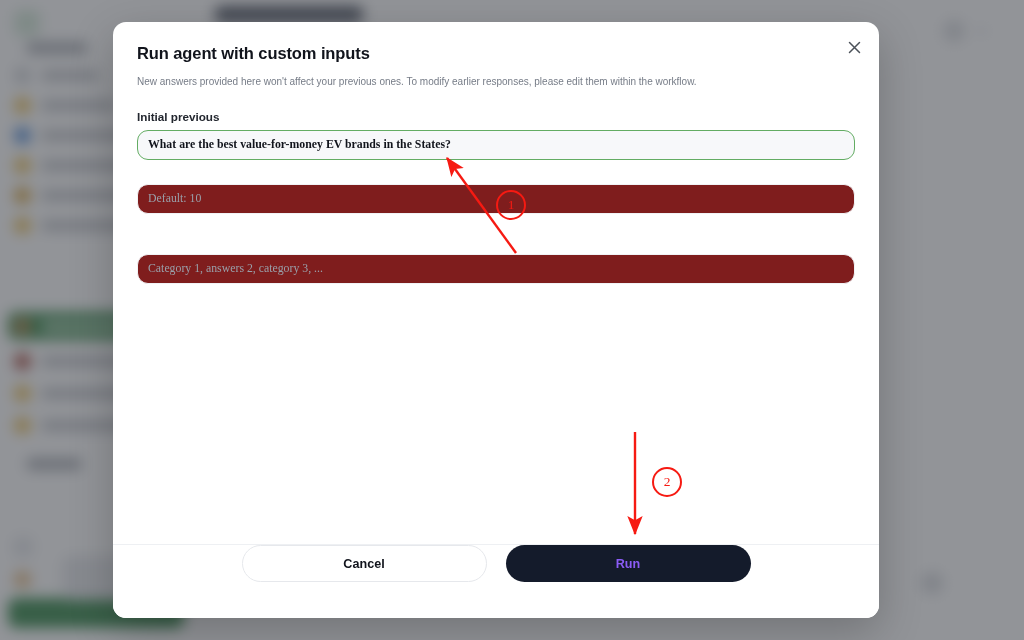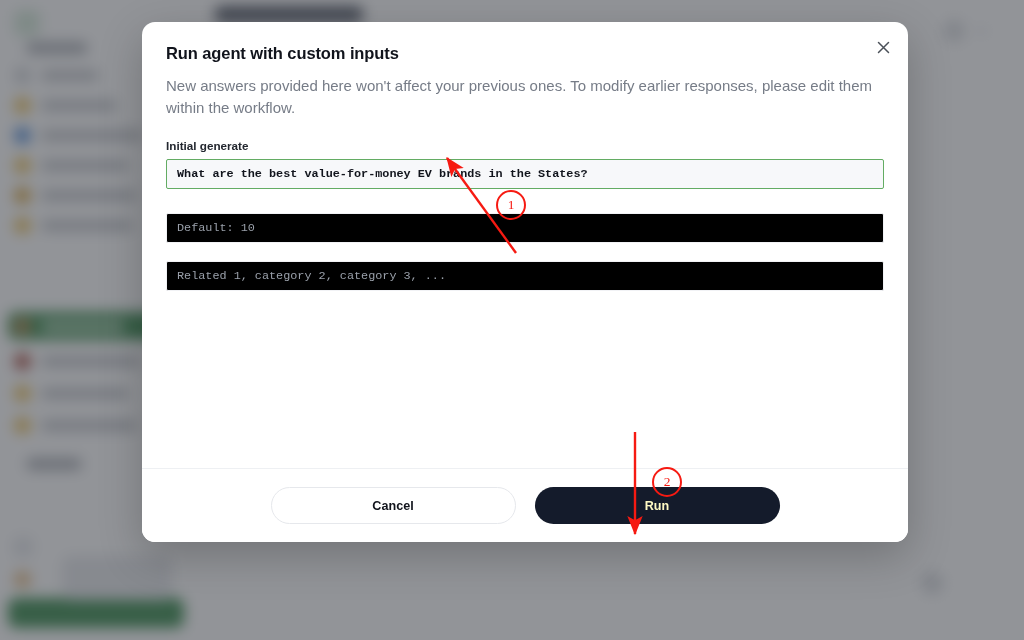--- a/index.html
+++ b/index.html
@@ -122,22 +122,22 @@
   
   .dim {
     position: absolute;
     inset: 0;
     background: rgba(74, 77, 83, 0.60);
   }
 
   
   .modal {
     position: absolute;
-    left: 142px; top: 22px;
-    width: 766px; height: 520px;
+    left: 113px; top: 22px;
+    width: 766px; height: 596px;
     background: #ffffff;
     border-radius: 13px;
     box-shadow: 0 14px 44px rgba(0,0,0,0.22);
     overflow: hidden;
     display: flex;
     flex-direction: column;
   }
 
   .modal-body {
     flex: 1 1 auto;
@@ -159,71 +159,70 @@
     width: 26px; height: 26px;
     display: flex;
     align-items: center;
     justify-content: center;
     border-radius: 6px;
     cursor: pointer;
     color: #4b5159;
   }
 
   .modal-subtitle {
-    font-size: 15px;
+    font-size: 10px;
     color: #767c87;
     line-height: 1.45;
     margin-bottom: 20px;
   }
 
   .field-label {
     font-size: 11.7px;
     color: #23272f;
     font-weight: bold;
     margin-bottom: 7px;
   }
   .field-label .opt {
     font-weight: normal;
     color: #23272f;
     margin-left: 4px;
   }
 
   .input {
     width: 100%;
     height: 30px;
-    border-radius: 2px;
+    border-radius: 11px;
     font-size: 11.8px;
-    font-family: Liberation Mono, monospace;
+    font-family: Liberation Serif, serif;
     padding: 0 10px;
     outline: none;
     display: flex;
     align-items: center;
   }
 
   .input-filled {
     background: #f7f8fa;
     border: 1.3px solid #63ac63;
     color: #11141c;
     font-weight: bold;
     margin-bottom: 24px;
   }
 
   .input-empty {
-    background: #000000;
+    background: #7f1d1d;
     border: 1px solid #f1f2f5;
     color: #9aa0aa;
-    margin-bottom: 18px;
+    margin-bottom: 40px;
   }
 
   .modal-footer {
     flex: none;
     height: 74px;
     border-top: 1px solid #eef0f3;
     display: flex;
-    align-items: center;
     justify-content: center;
     gap: 19px;
     background: #ffffff;
   }
 
   .btn {
     width: 245px;
     height: 37px;
     border-radius: 19px;
     font-size: 12.6px;
@@ -235,21 +234,21 @@
     cursor: pointer;
     border: none;
   }
   .btn-cancel {
     background: #ffffff;
     border: 1px solid #e6e8ec;
     color: #11141c;
   }
   .btn-run {
     background: #141b2b;
-    color: #fef9c3;
+    color: #8b5cf6;
   }
 
   
   .annot {
     position: absolute;
     inset: 0;
     pointer-events: none;
   }
   .annot-num {
     position: absolute;
@@ -345,27 +344,27 @@
 
       <div class="close-btn">
         <svg width="13" height="13" viewBox="0 0 13 13" aria-hidden="true">
           <path d="M1.5 1.5 L11.5 11.5 M11.5 1.5 L1.5 11.5" stroke="currentColor" stroke-width="1.5" stroke-linecap="round"></path>
         </svg>
       </div>
 
       <div class="modal-subtitle">New answers provided here won't affect your previous ones. To modify earlier responses, please edit them within the workflow.</div>
 
       <div class="field-label">
-        <span>Initial generate</span>
+        <span>Initial previous</span>
       </div>
       <div class="input input-filled">What are the best value-for-money EV brands in the States?</div>
 
       <div class="input input-empty">Default: 10</div>
 
-      <div class="input input-empty">Related 1, category 2, category 3, ...</div>
+      <div class="input input-empty">Category 1, answers 2, category 3, ...</div>
 
     </div>
 
     <div class="modal-footer">
       <div class="btn btn-cancel">Cancel</div>
       <div class="btn btn-run">Run</div>
     </div>
   </div>
 
   <div class="annot">

